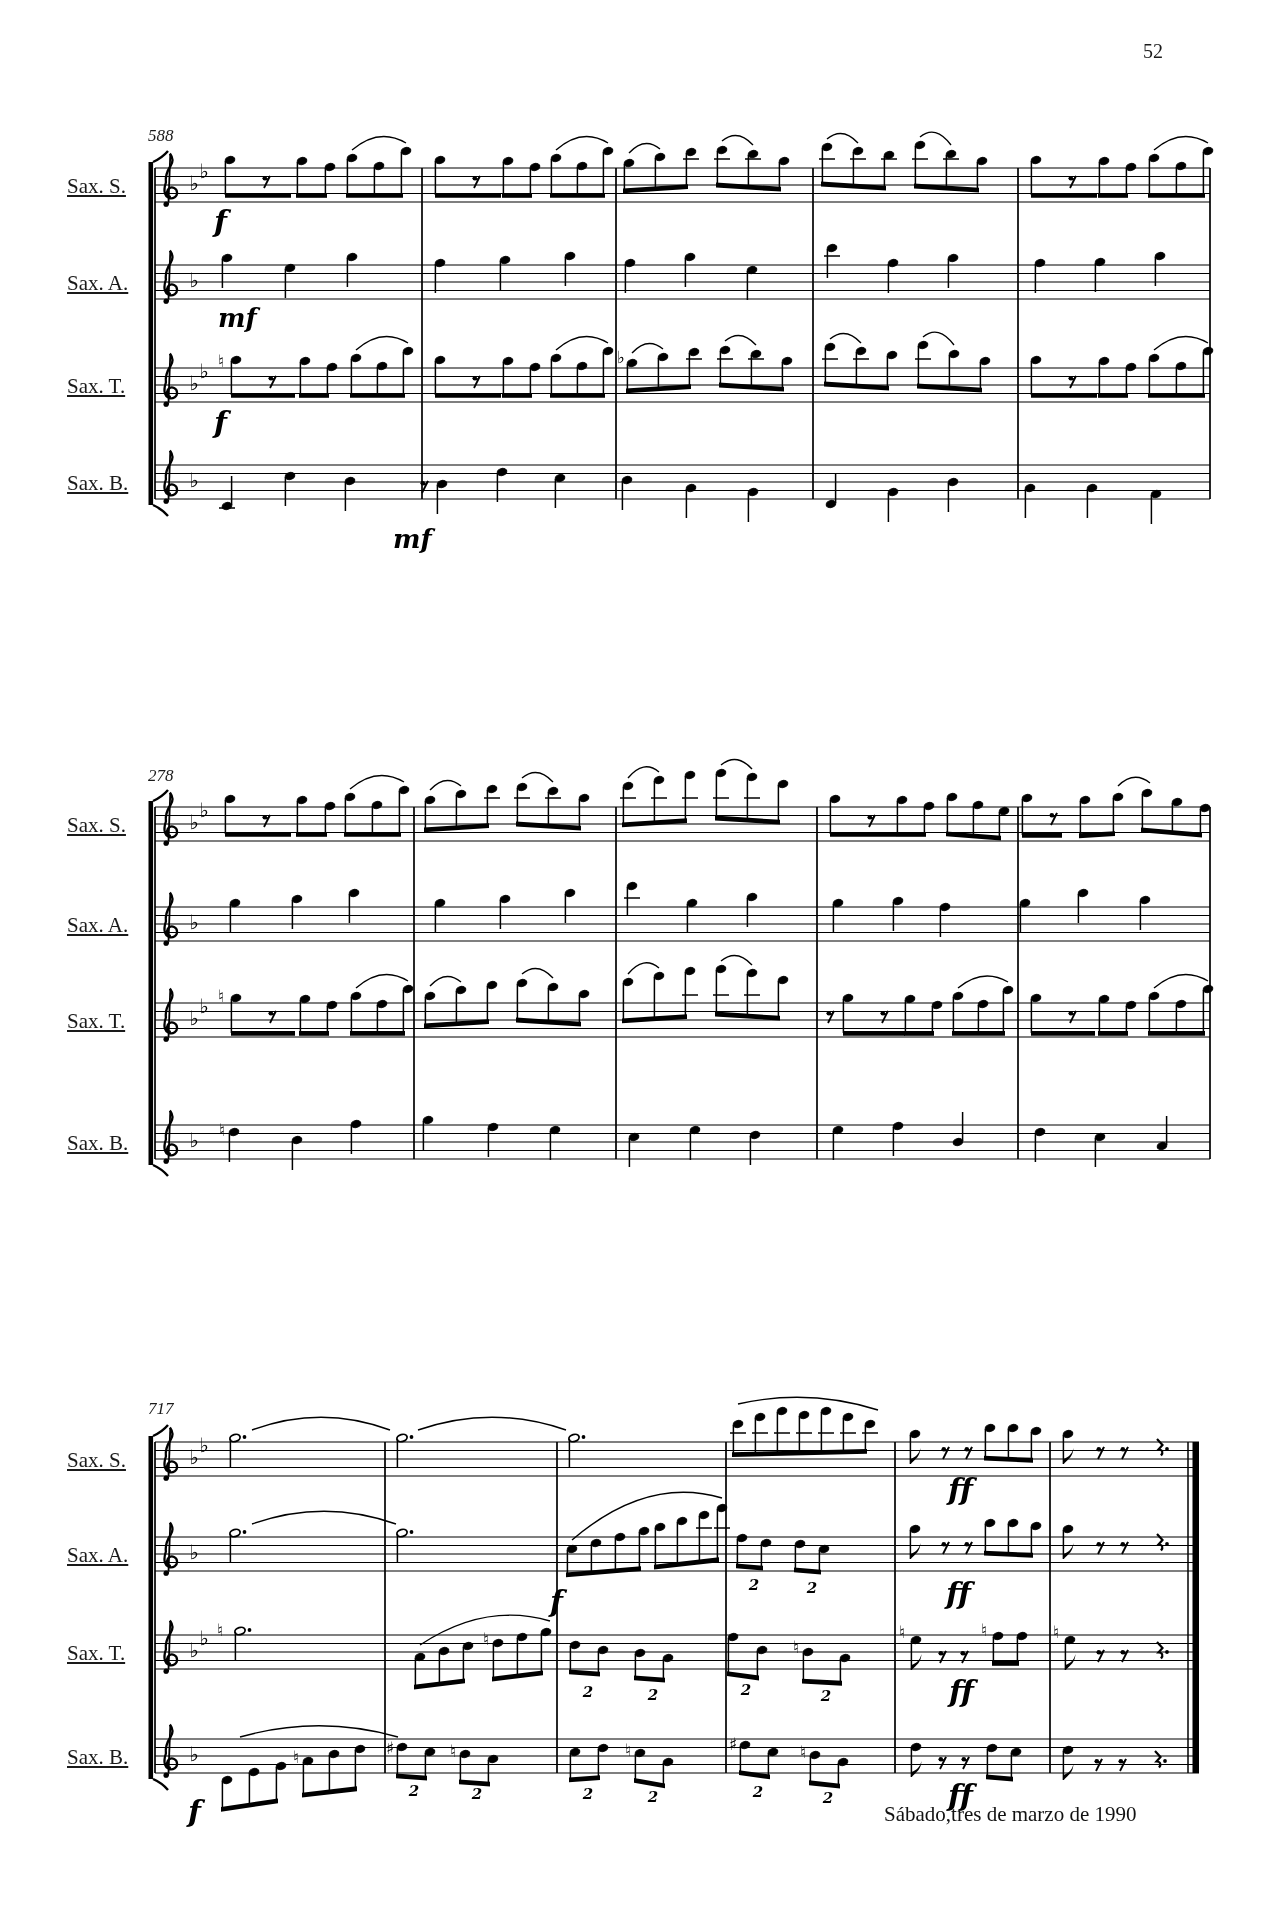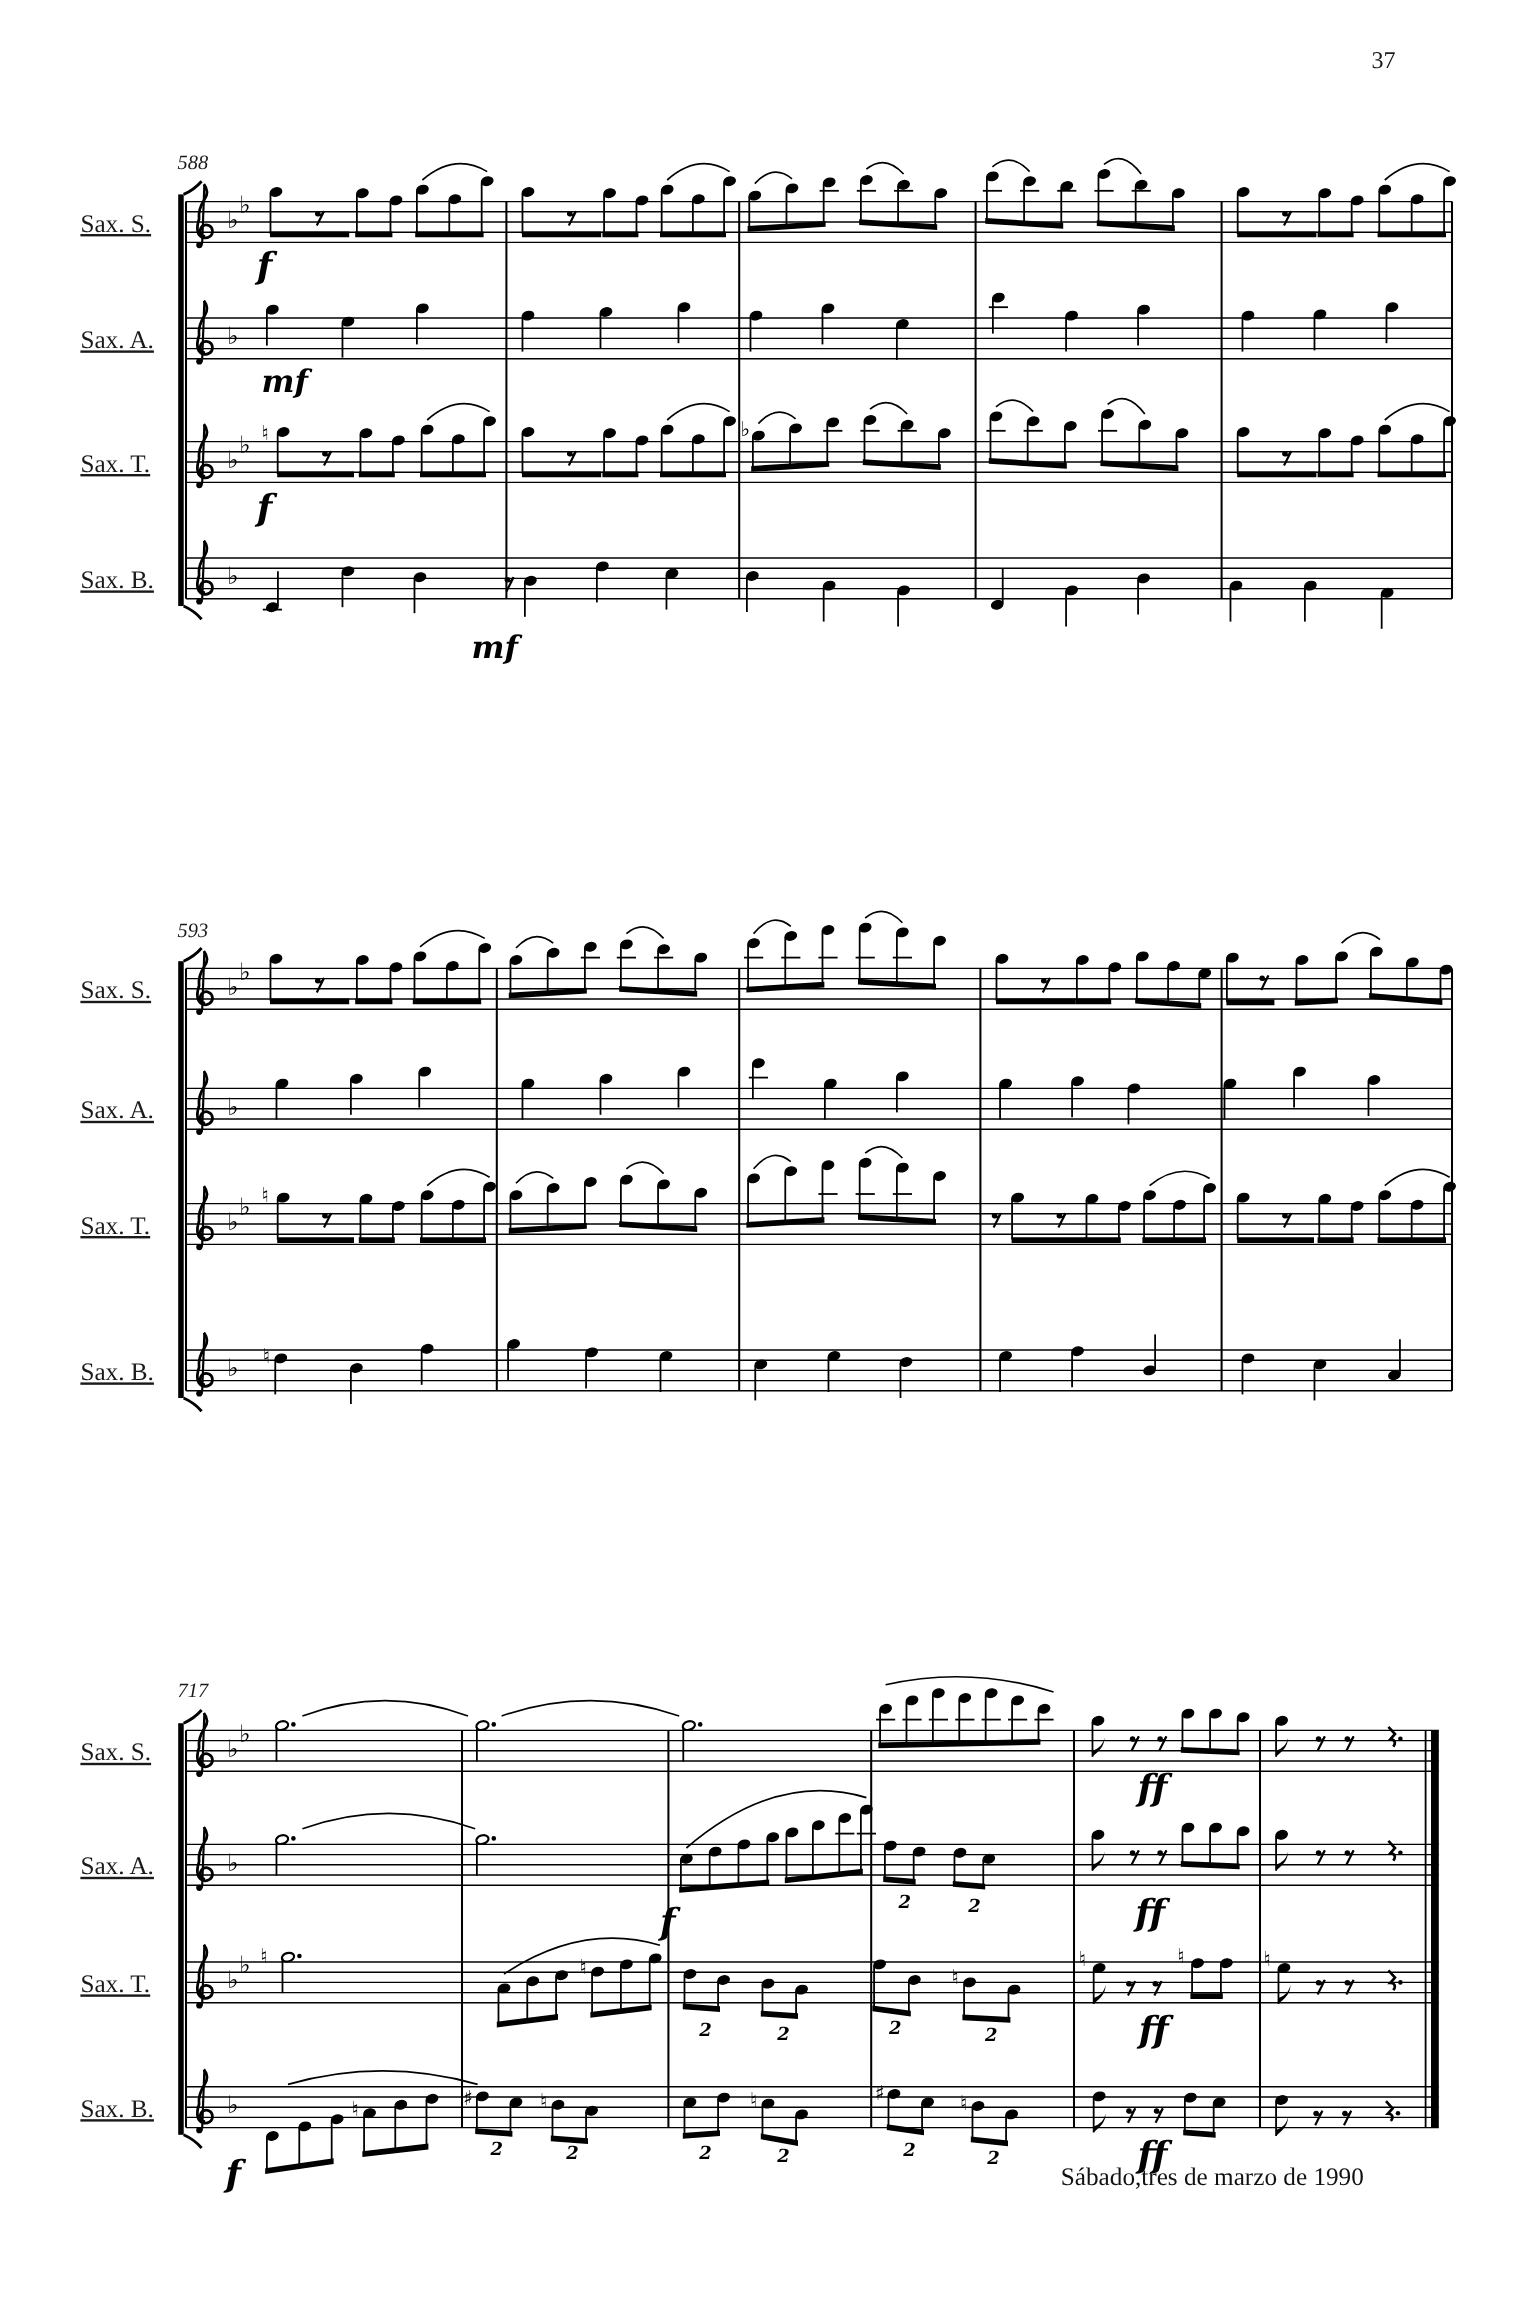--- a/index.html
+++ b/index.html
@@ -945,24 +945,24 @@
       <circle cx="1096.8" cy="1761.2" r="2.3" fill="#000"></circle>
       <line x1="1102" y1="1759" x2="1096" y2="1771" stroke="#000" stroke-width="1.8"></line>
       <path d="M1095 1761 Q1099 1765 1102 1759" fill="none" stroke="#000" stroke-width="1.4"></path>
       <circle cx="1120.8" cy="1761.2" r="2.3" fill="#000"></circle>
       <line x1="1126" y1="1759" x2="1120" y2="1771" stroke="#000" stroke-width="1.8"></line>
       <path d="M1119 1761 Q1123 1765 1126 1759" fill="none" stroke="#000" stroke-width="1.4"></path>
       <path d="M1155 1751 L1160.5 1757 L1156.5 1761.5 C1160.5 1761.5 1161.5 1764.5 1159 1767.5" fill="none" stroke="#000" stroke-width="2.2"></path>
       <circle cx="1165" cy="1761" r="1.9" fill="#000"></circle>
     </svg>
 
-  <div class="page-num">37</div>
+  <div class="page-num">52</div>
 
   <div class="measure-num" style="top:126px">588</div>
-  <div class="measure-num" style="top:766px">593</div>
+  <div class="measure-num" style="top:766px">278</div>
   <div class="measure-num" style="top:1399px">717</div>
 
   <div class="part-label" style="top:174px">Sax. S.</div>
   <div class="part-label" style="top:271px">Sax. A.</div>
   <div class="part-label" style="top:374px">Sax. T.</div>
   <div class="part-label" style="top:471px">Sax. B.</div>
 
   <div class="part-label" style="top:813px">Sax. S.</div>
   <div class="part-label" style="top:913px">Sax. A.</div>
   <div class="part-label" style="top:1009px">Sax. T.</div>

